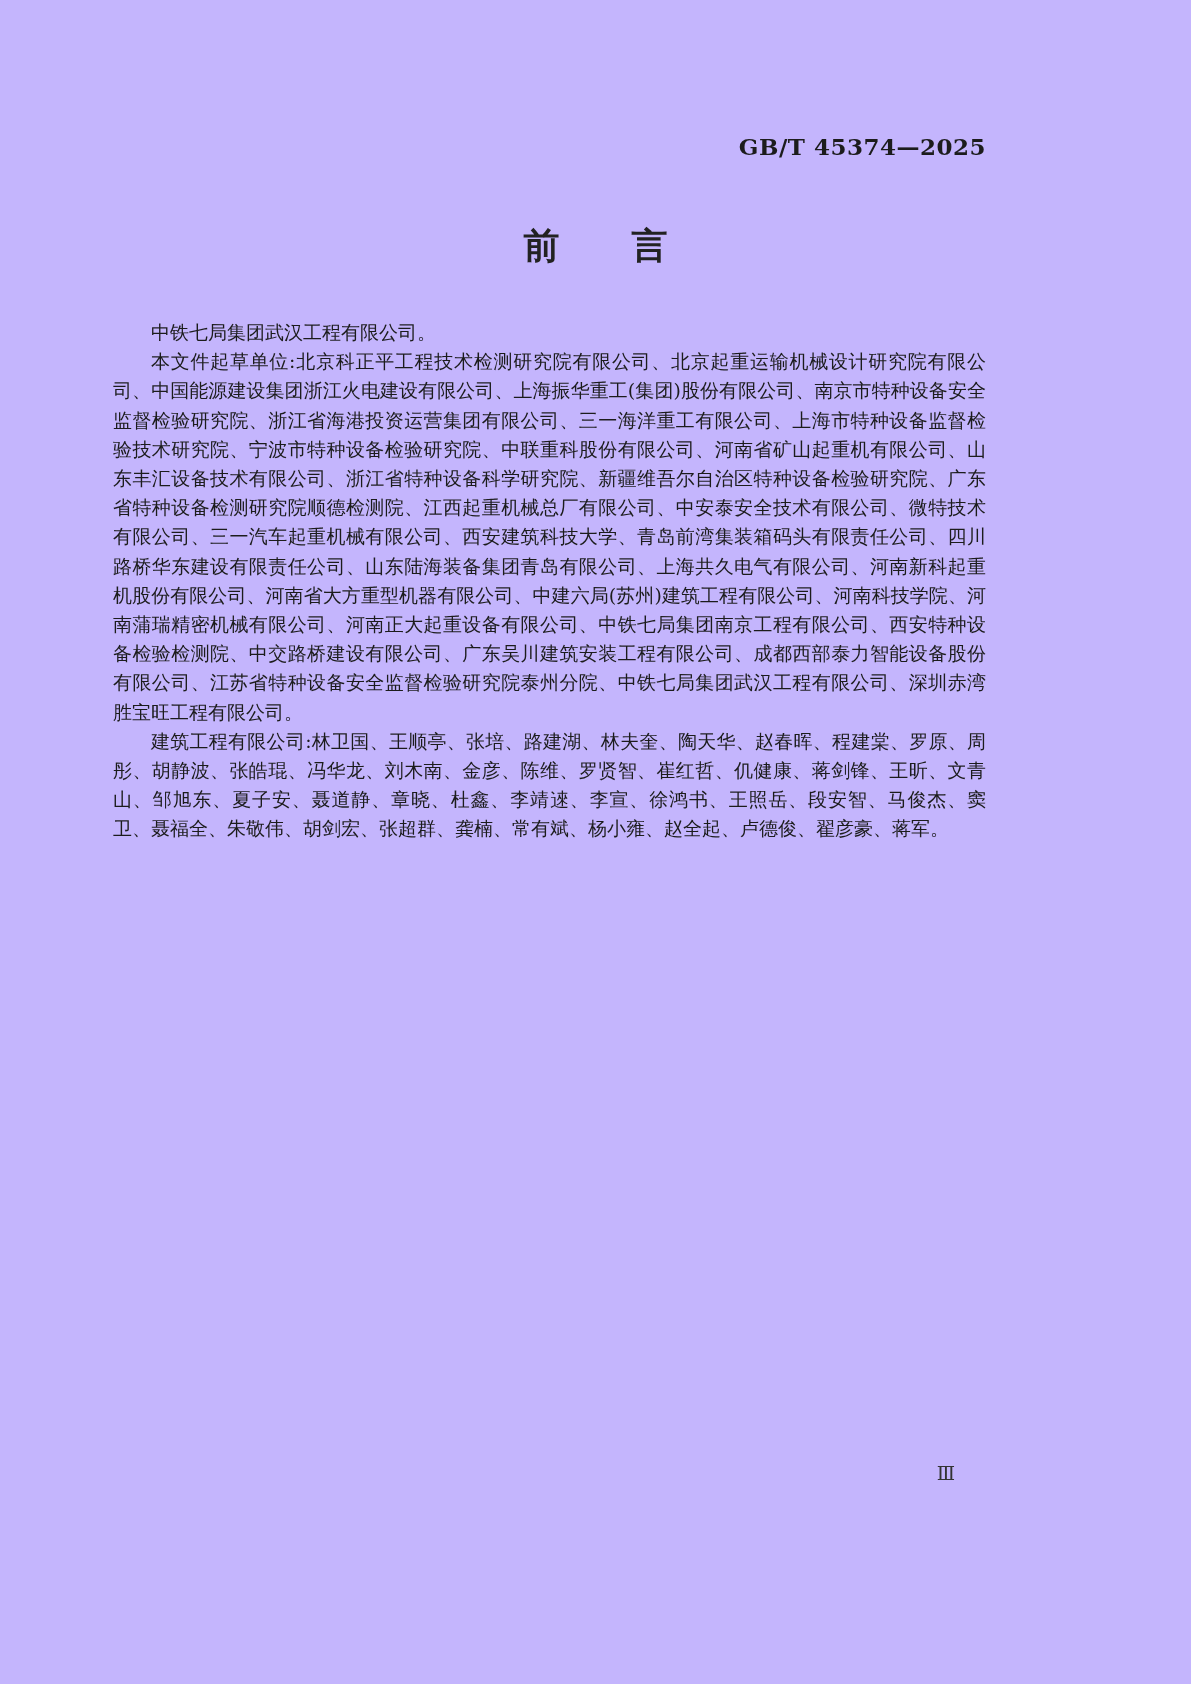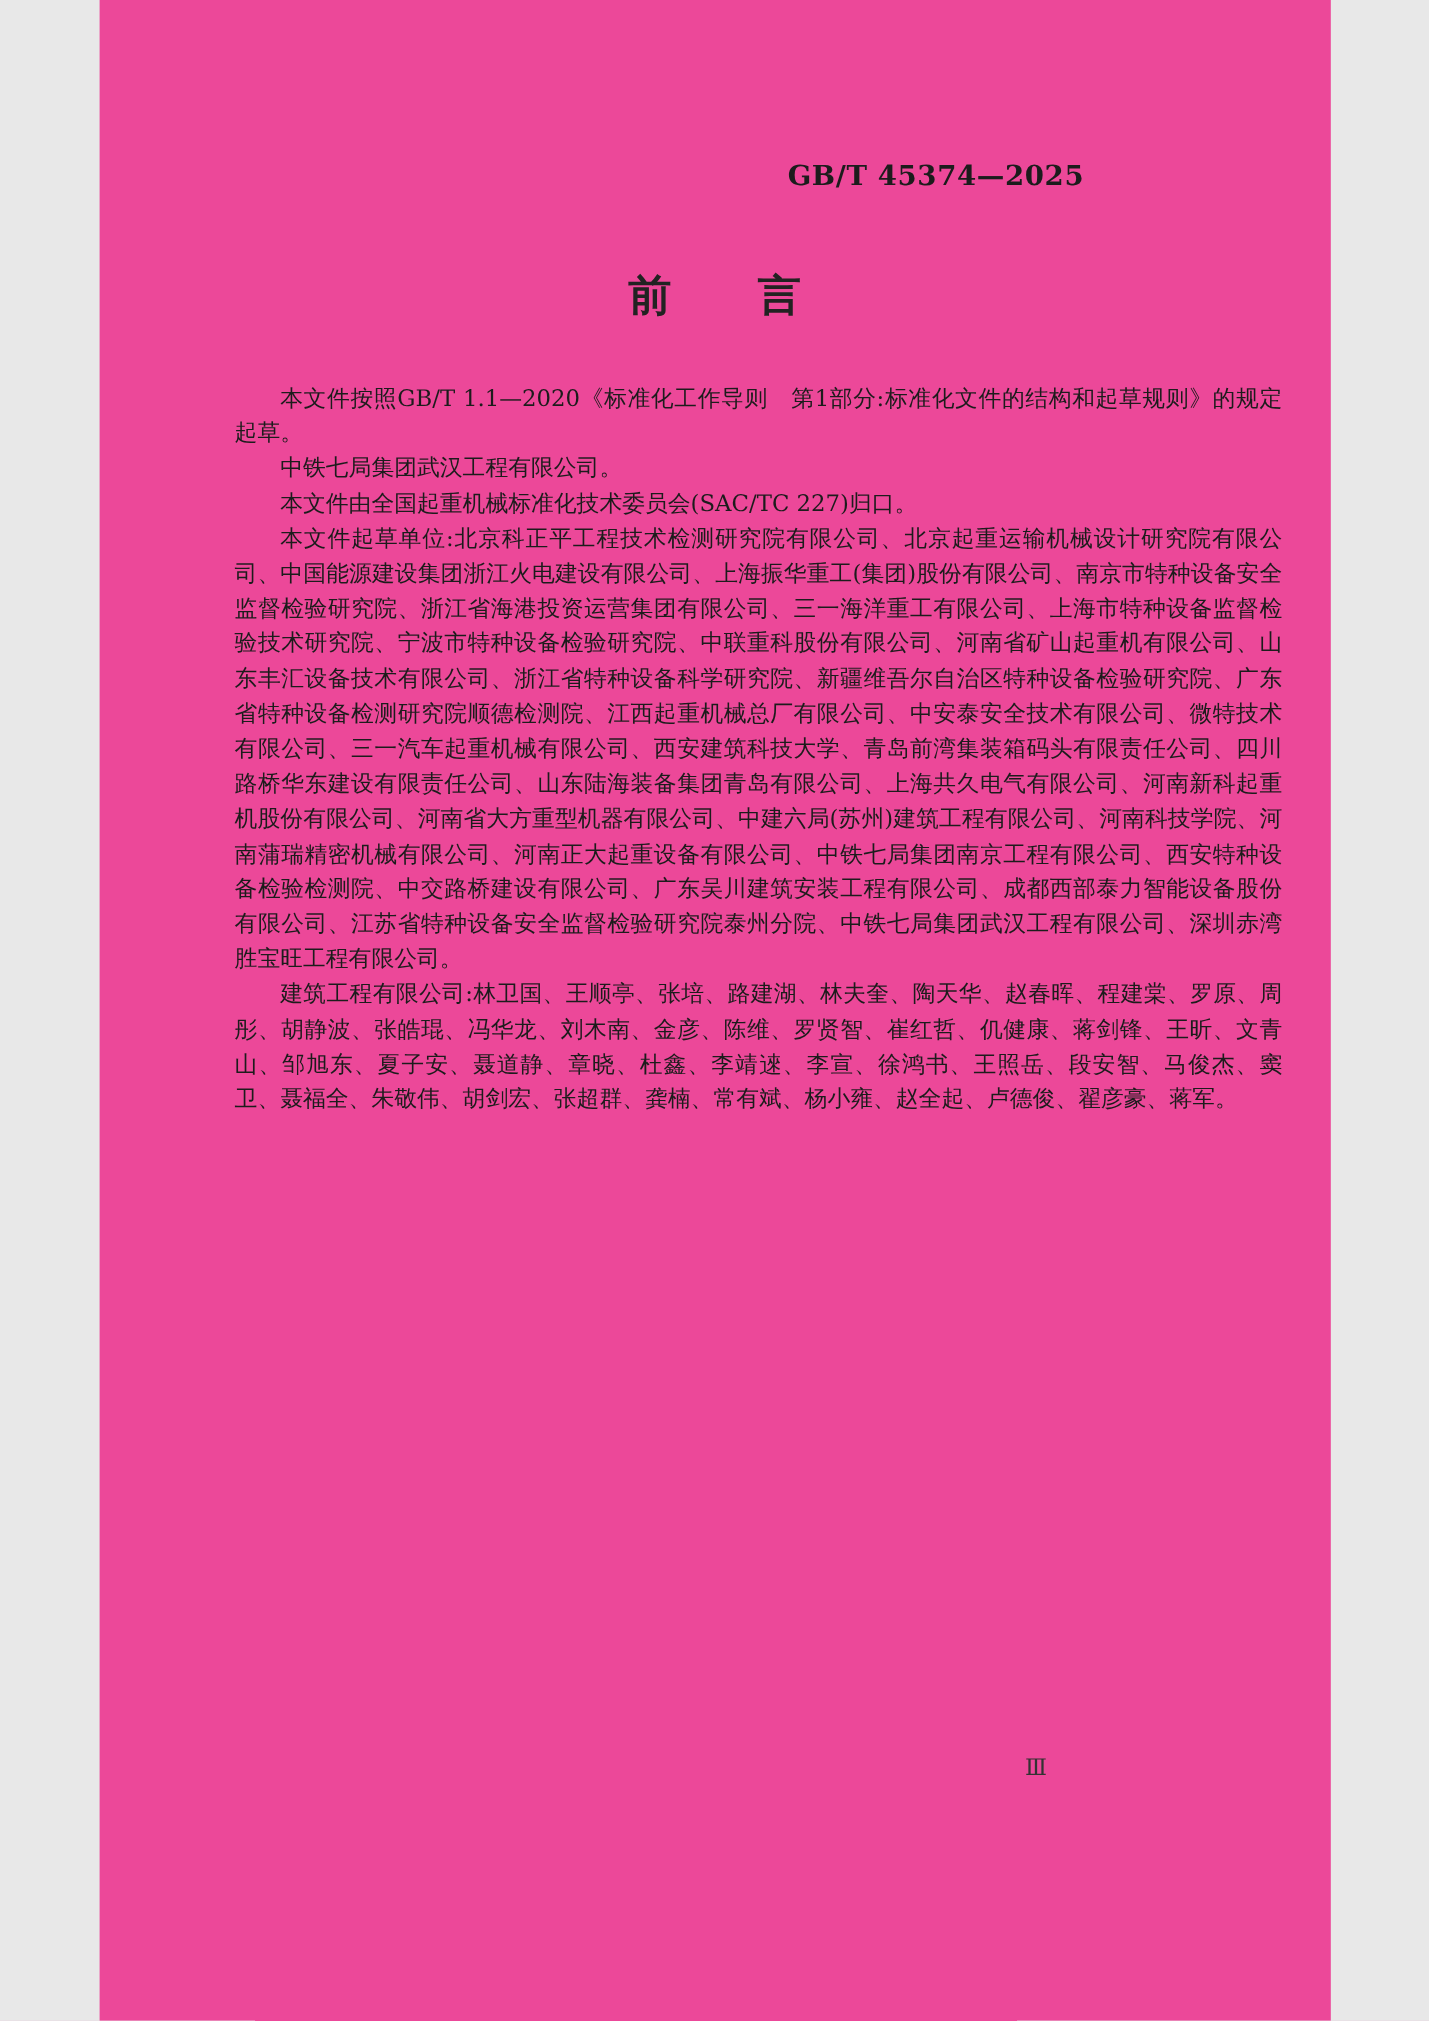--- a/index.html
+++ b/index.html
@@ -2,24 +2,24 @@
 <html><head>
 <meta charset="utf-8">
 <style>
   html, body {
     margin: 0;
     padding: 0;
     background: #e8e8e8;
   }
   .page {
     position: relative;
-    width: 1026px;
+    width: 1191px;
     height: 1684px;
     margin: 0 auto;
-    background: #ec4899;
+    background: #c4b5fd;
     color: #1c1c1c;
     font-family: "DejaVu Serif", "Liberation Serif", serif;
     overflow: hidden;
   }
   .doc-number {
     position: absolute;
     top: 133px;
     right: 205px;
     font-size: 23px;
     font-weight: bold;
@@ -65,22 +65,20 @@
 </head>
 <body>
 
 <div class="page">
 
   <div class="doc-number">GB/T 45374—2025</div>
 
   <h1 class="doc-title">前　　言</h1>
 
   <div class="content">
-    <p>本文件按照GB/T 1.1—2020《标准化工作导则　第1部分:标准化文件的结构和起草规则》的规定起草。</p>
     <p>中铁七局集团武汉工程有限公司。</p>
-    <p>本文件由全国起重机械标准化技术委员会(SAC/TC 227)归口。</p>
     <p>本文件起草单位:北京科正平工程技术检测研究院有限公司、北京起重运输机械设计研究院有限公司、中国能源建设集团浙江火电建设有限公司、上海振华重工(集团)股份有限公司、南京市特种设备安全监督检验研究院、浙江省海港投资运营集团有限公司、三一海洋重工有限公司、上海市特种设备监督检验技术研究院、宁波市特种设备检验研究院、中联重科股份有限公司、河南省矿山起重机有限公司、山东丰汇设备技术有限公司、浙江省特种设备科学研究院、新疆维吾尔自治区特种设备检验研究院、广东省特种设备检测研究院顺德检测院、江西起重机械总厂有限公司、中安泰安全技术有限公司、微特技术有限公司、三一汽车起重机械有限公司、西安建筑科技大学、青岛前湾集装箱码头有限责任公司、四川路桥华东建设有限责任公司、山东陆海装备集团青岛有限公司、上海共久电气有限公司、河南新科起重机股份有限公司、河南省大方重型机器有限公司、中建六局(苏州)建筑工程有限公司、河南科技学院、河南蒲瑞精密机械有限公司、河南正大起重设备有限公司、中铁七局集团南京工程有限公司、西安特种设备检验检测院、中交路桥建设有限公司、广东吴川建筑安装工程有限公司、成都西部泰力智能设备股份有限公司、江苏省特种设备安全监督检验研究院泰州分院、中铁七局集团武汉工程有限公司、深圳赤湾胜宝旺工程有限公司。</p>
     <p>建筑工程有限公司:林卫国、王顺亭、张培、路建湖、林夫奎、陶天华、赵春晖、程建棠、罗原、周彤、胡静波、张皓琨、冯华龙、刘木南、金彦、陈维、罗贤智、崔红哲、仉健康、蒋剑锋、王昕、文青山、邹旭东、夏子安、聂道静、章晓、杜鑫、李靖逨、李宣、徐鸿书、王照岳、段安智、马俊杰、窦卫、聂福全、朱敬伟、胡剑宏、张超群、龚楠、常有斌、杨小雍、赵全起、卢德俊、翟彦豪、蒋军。</p>
   </div>
 
   <div class="page-number">Ⅲ</div>
 
 </div>
 
 </body></html>

